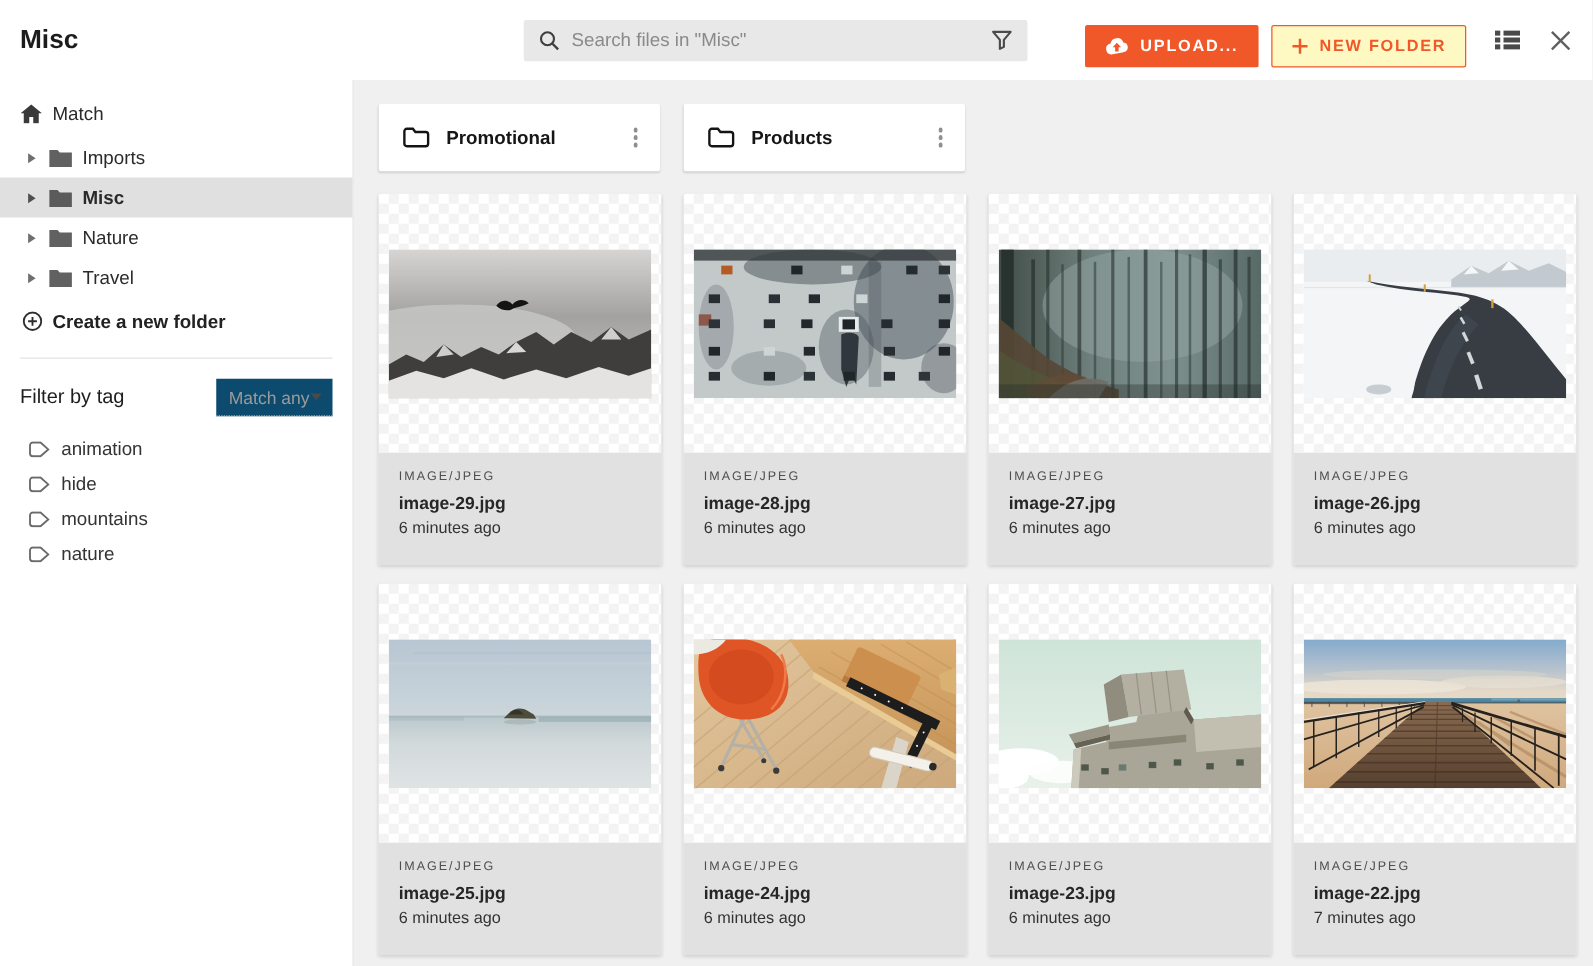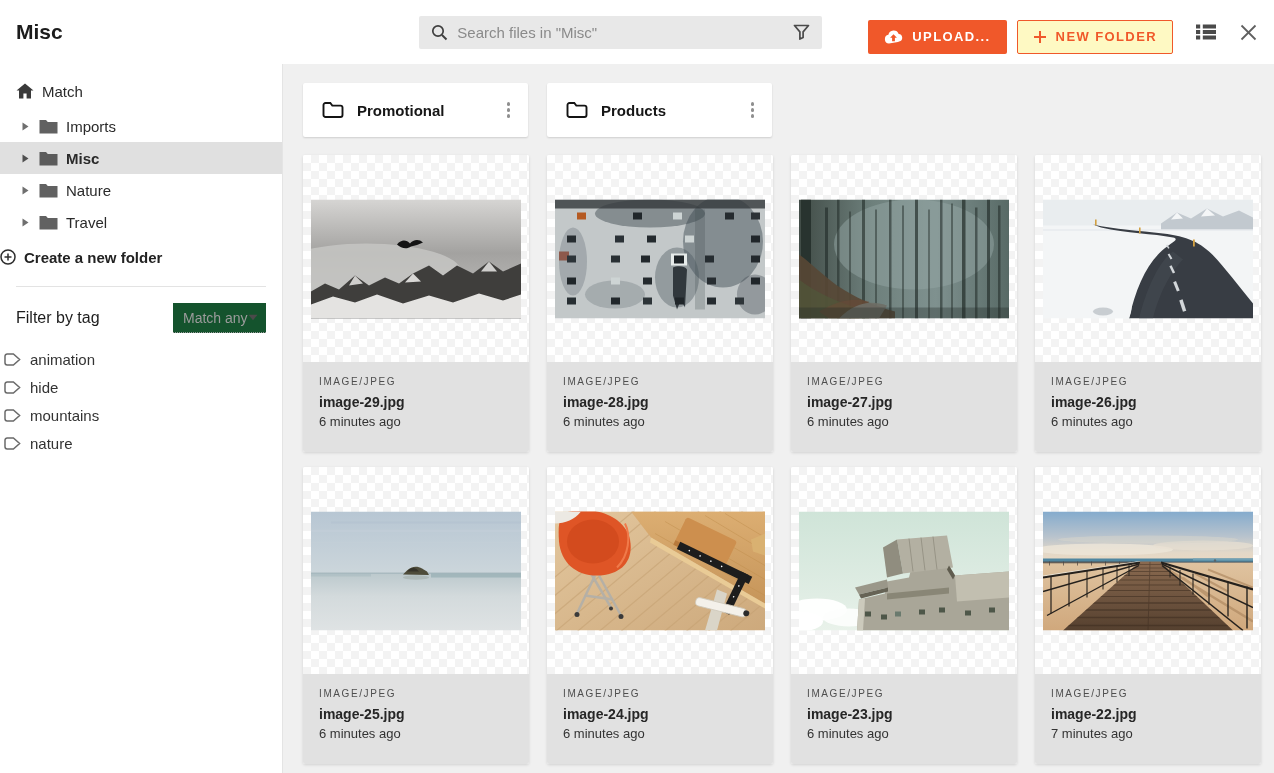--- a/index.html
+++ b/index.html
@@ -27,28 +27,28 @@
   .app{ display:flex; height:709px; }
   .sidebar{ width:283px; background:#fff; border-right:1px solid #e4e4e4; flex-shrink:0; padding-top:12px; }
   .main{ flex:1; background:#f0f0f0; overflow:hidden; padding:19px 0 0 20px; }
 
   
   .side-row{ display:flex; align-items:center; gap:8px; height:32px; font-size:15px; color:#2a2a2a; cursor:pointer; }
   .home-row{ padding-left:16px; height:30px; margin-bottom:4px; }
   .tree-row{ padding-left:22px; }
   .tree-row.selected{ background:#e0e0e0; font-weight:700; }
   .caret{ width:9px; display:flex; }
-  .create-row{ height:34px; margin-top:2px; font-weight:600; color:#222; }
+  .create-row{ padding-left:18px; height:34px; margin-top:2px; font-weight:600; color:#222; }
   .side-divider{ border-top:1px solid #e3e3e3; margin:12px 16px 0 16px; }
   .filter-head{ display:flex; align-items:center; justify-content:space-between; padding:16px 16px 12px 16px; }
   .filter-label{ font-size:16px; color:#1d1d1d; }
-  .match-select{ width:93px; height:30px; background:#14532d; border-bottom:1px dotted #9a9a9a;
+  .match-select{ width:93px; height:30px; background:#0c4a6e; border-bottom:1px dotted #9a9a9a;
         display:flex; align-items:center; justify-content:space-between; padding:0 8px 0 10px;
         font-size:14px; color:#9b9b9b; cursor:pointer; }
-  .tag-row{ display:flex; align-items:center; gap:9px; height:28px; padding-left:4px;
+  .tag-row{ display:flex; align-items:center; gap:9px; height:28px; padding-left:23px;
         font-size:15px; color:#333; cursor:pointer; }
 
   
   .folder-row{ display:flex; gap:19px; }
   .folder-card{ width:225px; height:54px; background:#fff; border-radius:2px;
         box-shadow:0 1px 2px rgba(0,0,0,.14); display:flex; align-items:center;
         padding:0 12px 0 19px; gap:13px; cursor:pointer; }
   .folder-card .fname{ font-size:15px; font-weight:700; color:#161616; }
   .kebab{ margin-left:auto; display:flex; flex-direction:column; gap:2.5px; padding:6px; cursor:pointer; }
   .kebab i{ width:3.5px; height:3.5px; border-radius:50%; background:#8f8f8f; }

